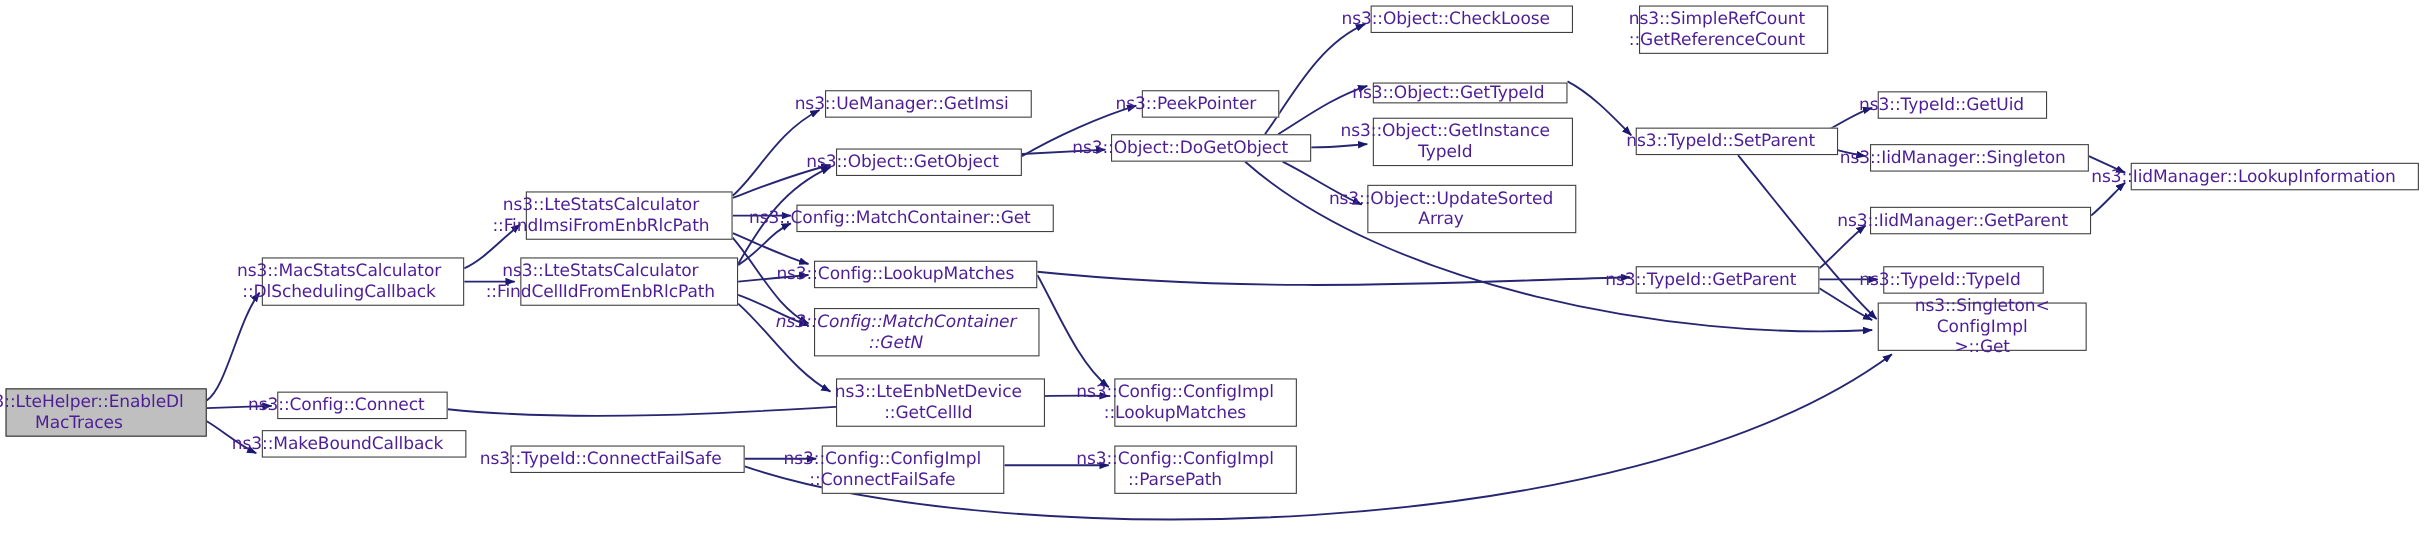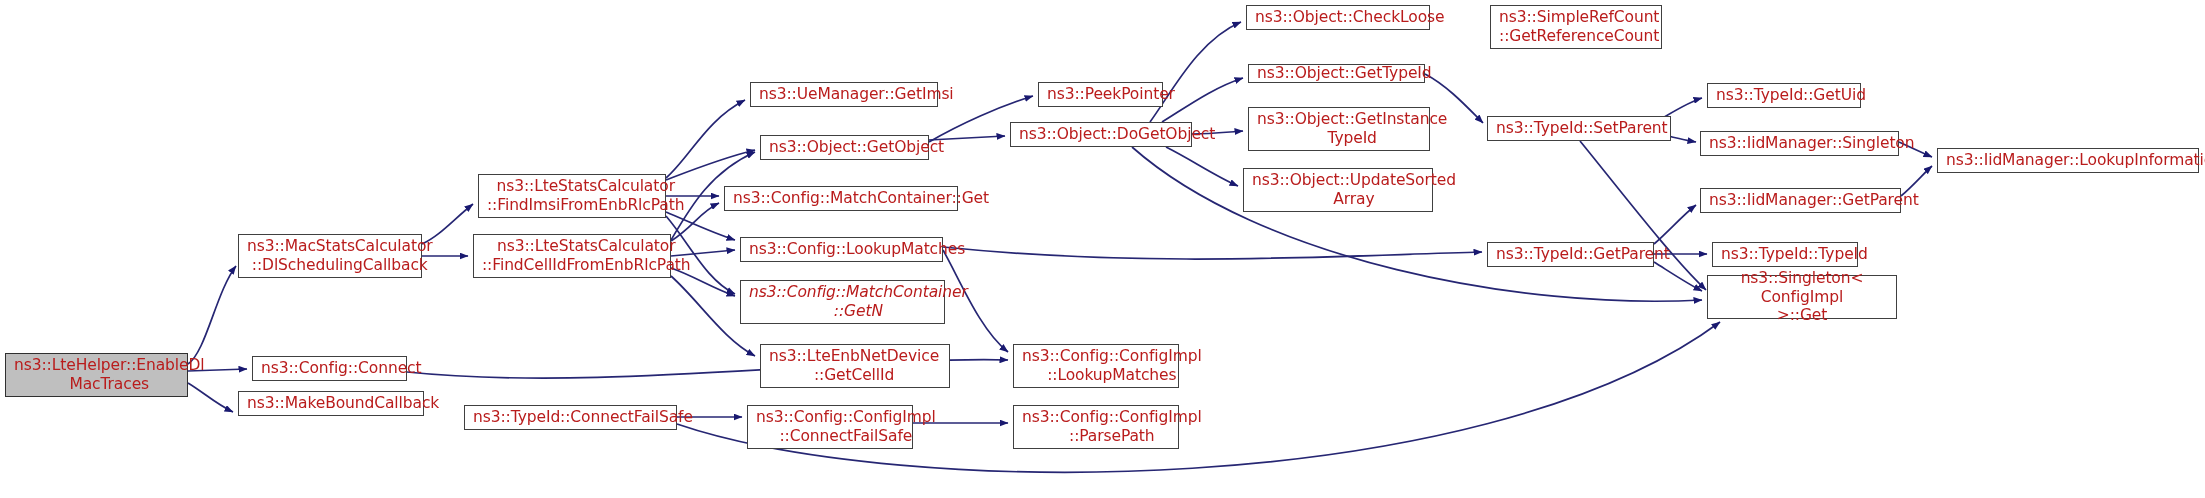--- a/index.html
+++ b/index.html
@@ -21,30 +21,30 @@
     top: 0;
     width: 2205px;
     height: 498px;
     pointer-events: none;
   }
   .node {
     position: absolute;
     box-sizing: border-box;
     border: 1.6px solid #404040;
     background: #ffffff;
-    color: #b91c1c;
+    color: #4c1d95;
     display: flex;
     align-items: center;
-    justify-content: flex-start;
+    justify-content: flex-end;
     text-align: center;
     font-size: 15.5px;
     line-height: 1.22;
     letter-spacing: -0.1px;
     white-space: pre-line;
-    padding: 0 8px;
+    padding: 0 20px;
   }
   .node.root {
     background: #bfbfbf;
     border-color: #303030;
   }
   .node-label {
     display: block;
     white-space: pre-line;
   }
 </style>
@@ -120,21 +120,21 @@
 ::GetCellId</span></div>
       <div class="node" style="left: 747px; top: 405px; width: 166px; height: 44px;"><span class="node-label">ns3::Config::ConfigImpl
 ::ConnectFailSafe</span></div>
       <div class="node" style="left: 1013px; top: 344px; width: 166px; height: 44px;"><span class="node-label">ns3::Config::ConfigImpl
 ::LookupMatches</span></div>
       <div class="node" style="left: 1013px; top: 405px; width: 166px; height: 44px;"><span class="node-label">ns3::Config::ConfigImpl
 ::ParsePath</span></div>
       <div class="node" style="left: 1038px; top: 82px; width: 125px; height: 25px;"><span class="node-label">ns3::PeekPointer</span></div>
       <div class="node" style="left: 1010px; top: 122px; width: 182px; height: 25px;"><span class="node-label">ns3::Object::DoGetObject</span></div>
       <div class="node" style="left: 1246px; top: 5px; width: 184px; height: 25px;"><span class="node-label">ns3::Object::CheckLoose</span></div>
-      <div class="node" style="left: 1248px; top: 64px; width: 177px; height: 19px;"><span class="node-label">ns3::Object::GetTypeId</span></div>
+      <div class="node" style="left: 1248px; top: 75px; width: 177px; height: 19px;"><span class="node-label">ns3::Object::GetTypeId</span></div>
       <div class="node" style="left: 1248px; top: 107px; width: 182px; height: 44px;"><span class="node-label">ns3::Object::GetInstance
 TypeId</span></div>
       <div class="node" style="left: 1243px; top: 168px; width: 190px; height: 44px;"><span class="node-label">ns3::Object::UpdateSorted
 Array</span></div>
       <div class="node" style="left: 1490px; top: 5px; width: 172px; height: 44px;"><span class="node-label">ns3::SimpleRefCount
 ::GetReferenceCount</span></div>
       <div class="node" style="left: 1487px; top: 116px; width: 184px; height: 25px;"><span class="node-label">ns3::TypeId::SetParent</span></div>
       <div class="node" style="left: 1487px; top: 242px; width: 167px; height: 25px;"><span class="node-label">ns3::TypeId::GetParent</span></div>
       <div class="node" style="left: 1707px; top: 83px; width: 154px; height: 25px;"><span class="node-label">ns3::TypeId::GetUid</span></div>
       <div class="node" style="left: 1700px; top: 131px; width: 199px; height: 25px;"><span class="node-label">ns3::IidManager::Singleton</span></div>

